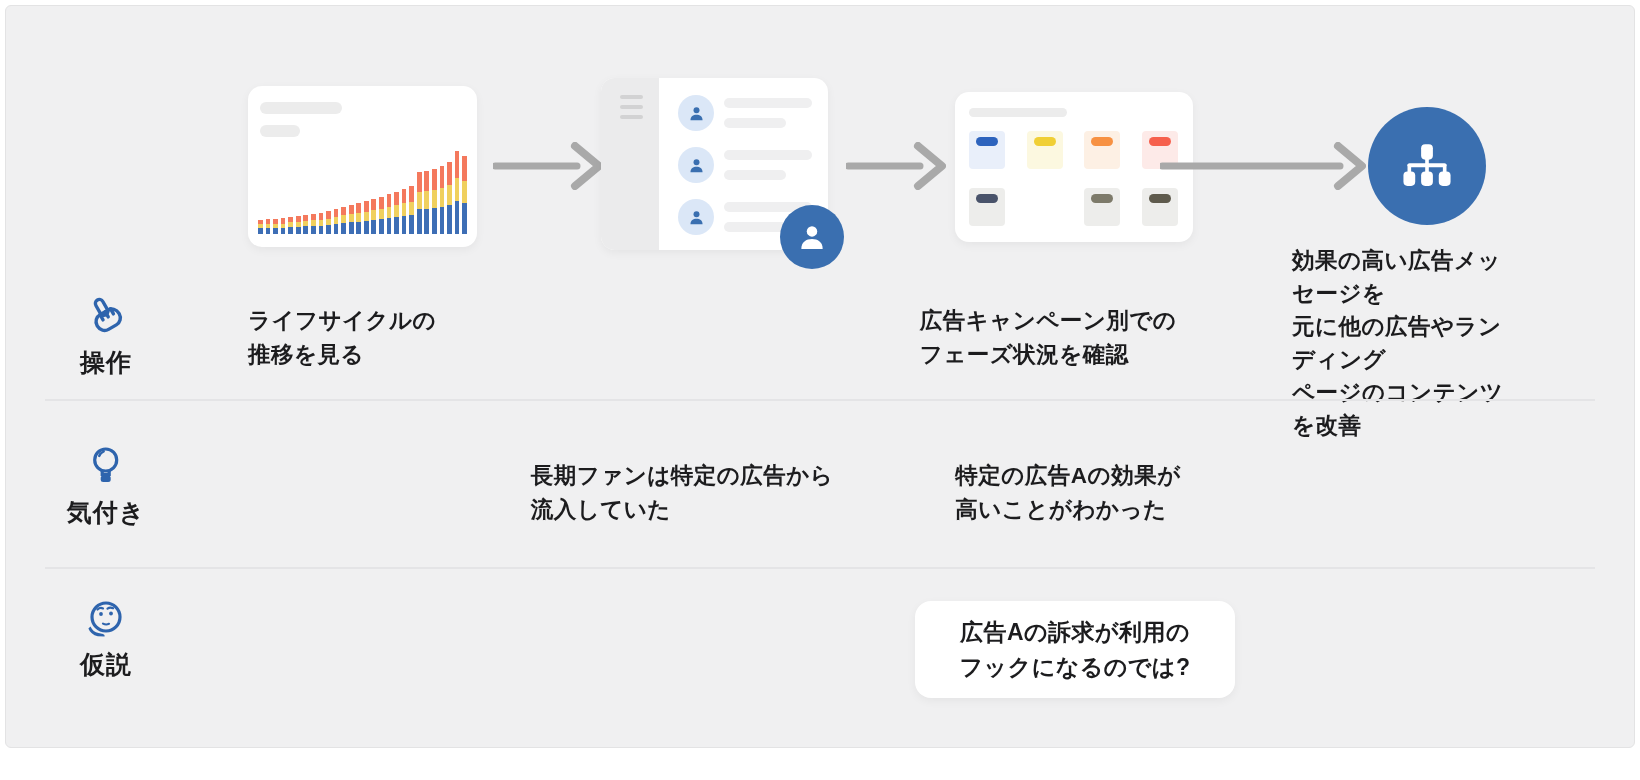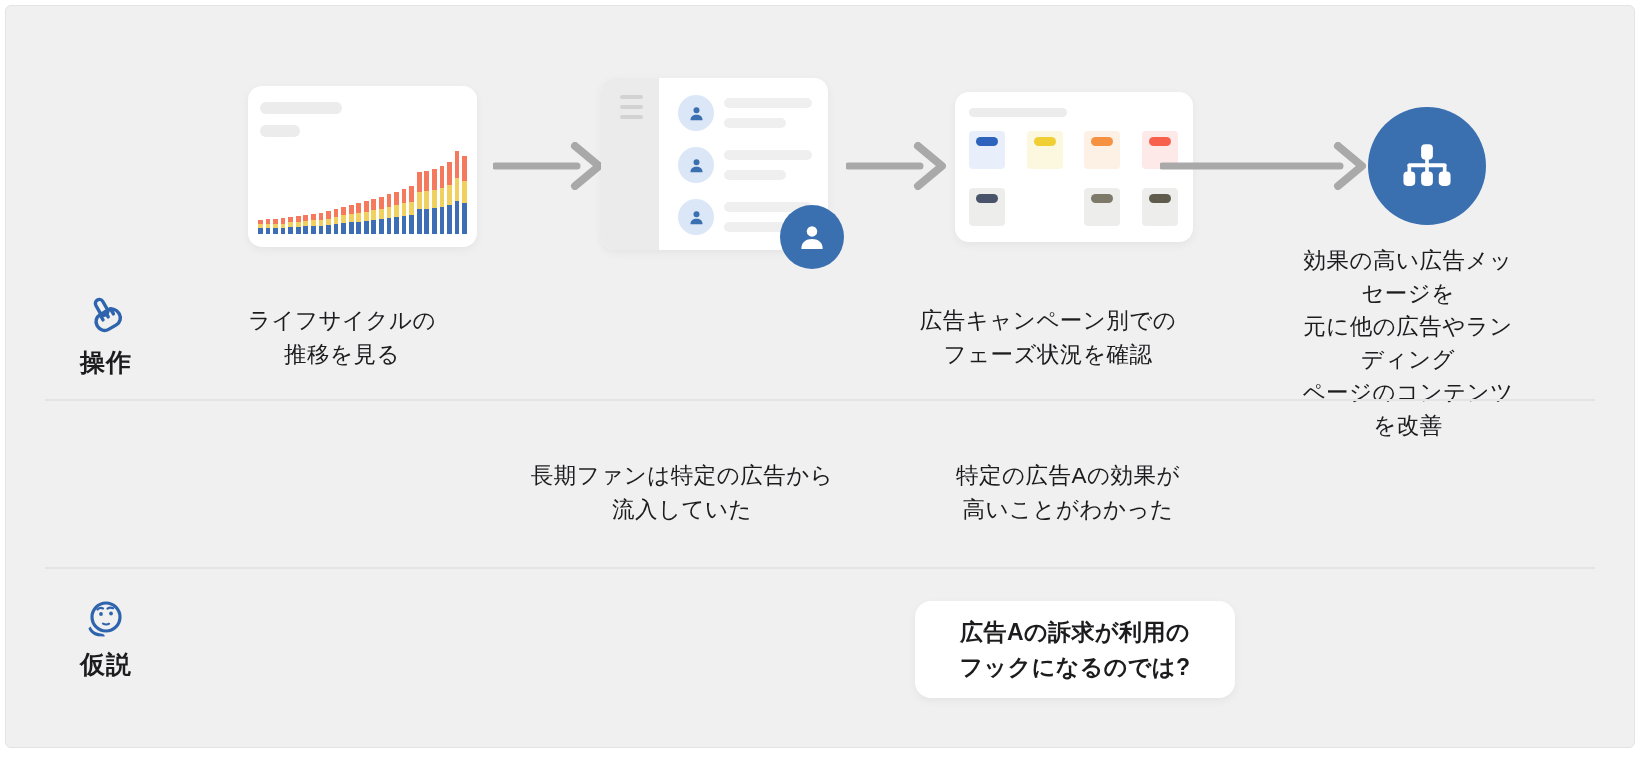--- a/index.html
+++ b/index.html
@@ -51,22 +51,22 @@
   .arrow{position:absolute;}
   
   .row-label{position:absolute;transform:translateX(-50%);text-align:center;}
   .row-label .lab{
     margin-top:5px;font-size:25px;font-weight:700;color:#1c1c1e;letter-spacing:1px;
   }
   .row-label svg{display:block;margin:0 auto;}
   
   .cell{
     position:absolute;transform:translate(-50%,-50%);
-    text-align:center;white-space:pre-line;
-    font-size:22.5px;line-height:34px;font-weight:400;color:#1c1c1e;letter-spacing:0.5px;
+    white-space:pre-line;
+    font-size:22.5px;line-height:34px;font-weight:700;color:#1c1c1e;letter-spacing:0.5px;
   }
   .hypo-card{
     position:absolute;left:915px;top:601px;width:320px;height:97px;
     background:#ffffff;border-radius:16px;box-shadow:0 3px 10px rgba(0,0,0,0.05);
     display:flex;align-items:center;justify-content:center;
   }
   .hypo-card .cell2{
     text-align:center;white-space:pre-line;font-size:23px;line-height:35px;
     font-weight:700;color:#1c1c1e;letter-spacing:0.5px;
   }
@@ -331,20 +331,29 @@
     <svg width="48" height="48" viewBox="0 0 48 48">
       <g transform="rotate(-30 24 24)" stroke="#2e64ad" stroke-width="3.4" fill="none" stroke-linecap="round" stroke-linejoin="round">
         <rect x="21" y="5" width="8" height="17" rx="4"></rect>
         <rect x="12" y="19" width="25" height="17" rx="8"></rect>
         <path d="M20 19 v6 M26 19 v6 M32 19 v6"></path>
       </g>
     </svg>
     <div class="lab">操作</div>
   </div>
 
+  <div class="row-label" style="left:106px;top:443px;">
+    <svg width="48" height="48" viewBox="0 0 48 48">
+      <circle cx="24" cy="17" r="11" stroke="#2e64ad" stroke-width="3.2" fill="none"></circle>
+      <path d="M20.5 28 v3.5 h7 V28" stroke="#2e64ad" stroke-width="3.2" fill="none"></path>
+      <rect x="19" y="32.5" width="10" height="6.5" rx="2.5" fill="#2e64ad"></rect>
+      <path d="M17.5 13 a8 8 0 0 1 4.5 -4.5" stroke="#2e64ad" stroke-width="2.4" fill="none" stroke-linecap="round"></path>
+    </svg>
+    <div class="lab">気付き</div>
+  </div>
 
   <div class="row-label" style="left:106px;top:595px;">
     <svg width="48" height="48" viewBox="0 0 48 48">
       <circle cx="24" cy="22" r="14" stroke="#2e64ad" stroke-width="3.2" fill="none"></circle>
       <circle cx="19" cy="19" r="1.9" fill="#2e64ad"></circle>
       <circle cx="29" cy="18.5" r="1.9" fill="#2e64ad"></circle>
       <path d="M15.5 14.5 q2.5 -2.6 5.5 -1.1 M25.5 13.6 q2.6 -1.9 5.6 -0.4" stroke="#2e64ad" stroke-width="2.2" fill="none" stroke-linecap="round"></path>
       <path d="M21 28.6 q3 1.7 6 0.2" stroke="#2e64ad" stroke-width="2.2" fill="none" stroke-linecap="round"></path>
       <path d="M8.5 31.5 q2.5 5.5 8 6.6 l4.5 0.9 q2.2 0.6 1.6 2.6 l-6.8 -0.4 q-7.2 -1.8 -9.4 -7.8 z" fill="#2e64ad"></path>
     </svg>

